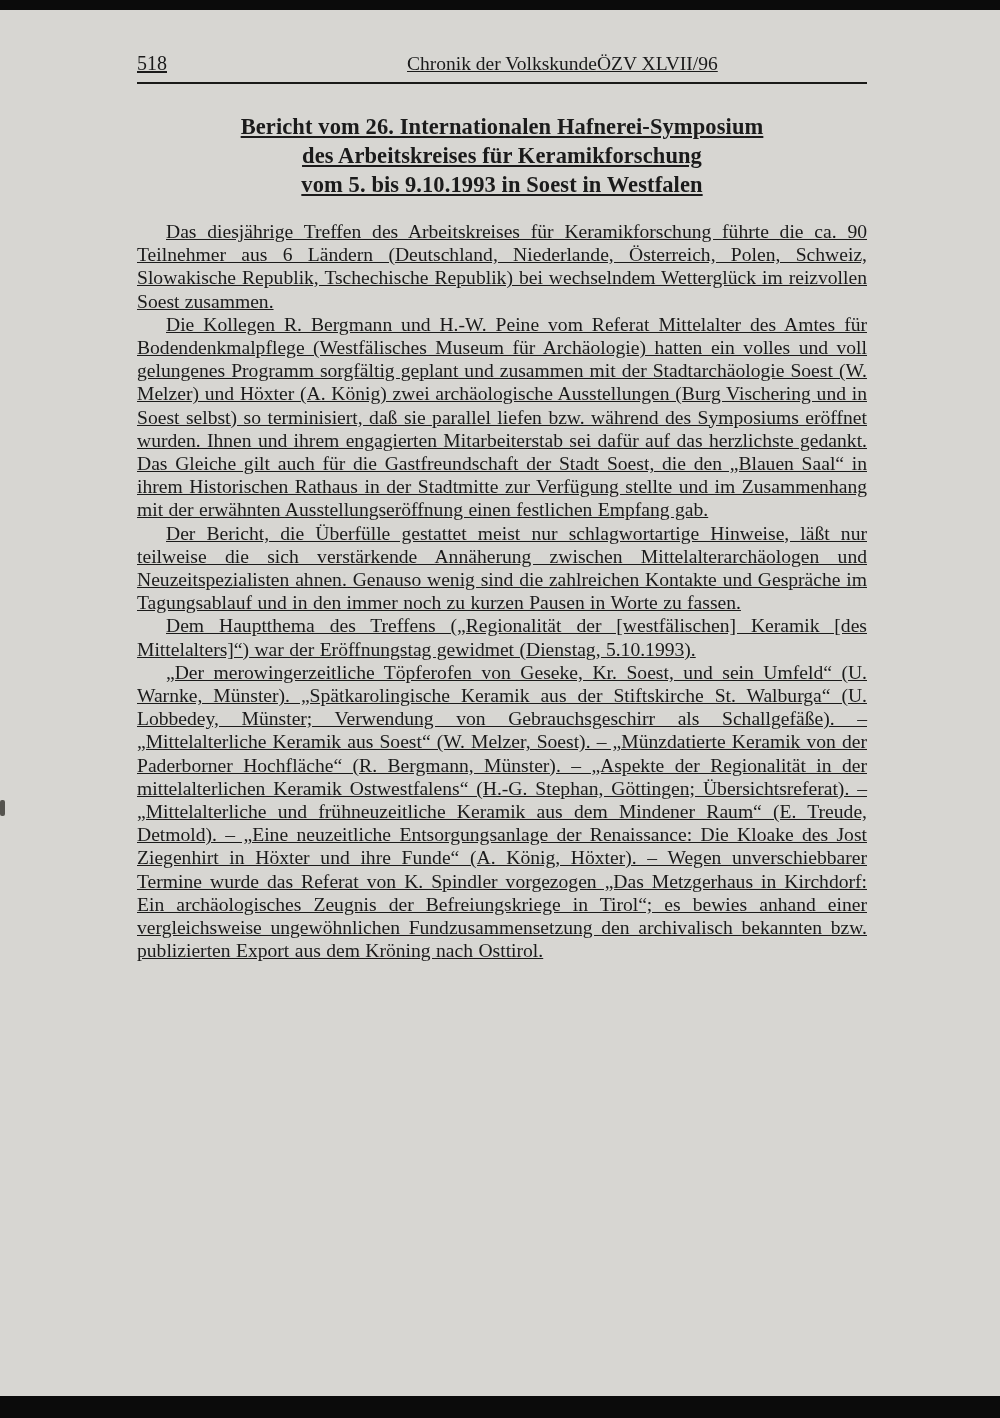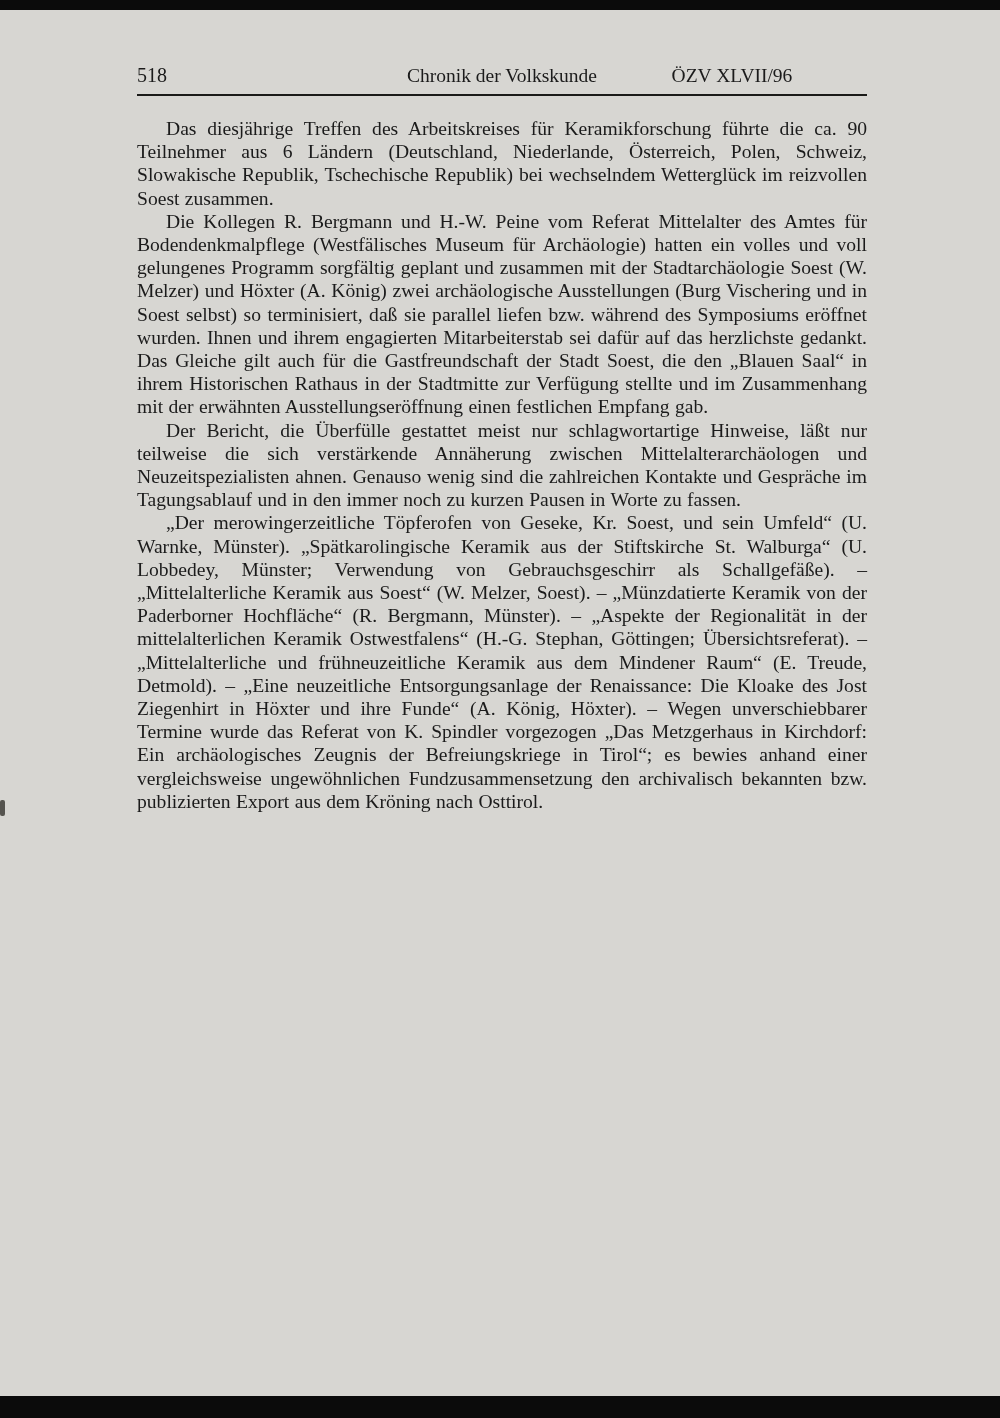--- a/index.html
+++ b/index.html
@@ -29,32 +29,33 @@
     left: 0;
     top: 800px;
     width: 5px;
     height: 16px;
     background: #55544f;
     border-radius: 2px;
   }
   .content {
     position: absolute;
     left: 137px;
-    top: 64px;
+    top: 52px;
     width: 730px;
+    text-decoration: underline;
   }
   .running-header {
     display: grid;
     grid-template-columns: 1fr auto 1fr;
     align-items: baseline;
     font-size: 19.5px;
   }
   .running-header .pg { text-align: left; font-size: 20px; }
   .running-header .rt { text-align: left; }
-  .running-header .jr { text-align: center; }
+  .running-header .jr { text-align: left; }
   .rule {
     border: 0;
     border-top: 2.5px solid #1a1a18;
     margin-top: 7px;
   }
   .title {
     margin-top: 28px;
     text-align: center;
     font-weight: bold;
     font-size: 22.5px;
@@ -82,23 +83,29 @@
   <div class="scan-speck"></div>
 
   <div class="content">
     <header class="running-header">
       <span class="pg">518</span>
       <span class="rt">Chronik der Volkskunde</span>
       <span class="jr">ÖZV XLVII/96</span>
     </header>
     <div class="rule"></div>
 
+    <div class="title">
+      <div>Bericht vom 26. Internationalen Hafnerei-Symposium</div>
+      <div>des Arbeitskreises für Keramikforschung</div>
+      <div>vom 5. bis 9.10.1993 in Soest in Westfalen</div>
+    </div>
 
     <article class="body">
       <p>Das diesjährige Treffen des Arbeitskreises für Keramikforschung führte die ca. 90 Teilnehmer aus 6 Ländern (Deutschland, Niederlande, Österreich, Polen, Schweiz, Slowakische Republik, Tschechische Republik) bei wechselndem Wetterglück im reizvollen Soest zusammen.</p>
       <p>Die Kollegen R. Bergmann und H.-W. Peine vom Referat Mittelalter des Amtes für Bodendenkmalpflege (Westfälisches Museum für Archäologie) hatten ein volles und voll gelungenes Programm sorgfältig geplant und zusammen mit der Stadtarchäologie Soest (W. Melzer) und Höxter (A. König) zwei archäologische Ausstellungen (Burg Vischering und in Soest selbst) so terminisiert, daß sie parallel liefen bzw. während des Symposiums eröffnet wurden. Ihnen und ihrem engagierten Mitarbeiterstab sei dafür auf das herzlichste gedankt. Das Gleiche gilt auch für die Gastfreundschaft der Stadt Soest, die den „Blauen Saal“ in ihrem Historischen Rathaus in der Stadtmitte zur Verfügung stellte und im Zusammenhang mit der erwähnten Ausstellungseröffnung einen festlichen Empfang gab.</p>
       <p>Der Bericht, die Überfülle gestattet meist nur schlagwortartige Hinweise, läßt nur teilweise die sich verstärkende Annäherung zwischen Mittelalterarchäologen und Neuzeitspezialisten ahnen. Genauso wenig sind die zahlreichen Kontakte und Gespräche im Tagungsablauf und in den immer noch zu kurzen Pausen in Worte zu fassen.</p>
+      <p>Dem Hauptthema des Treffens („Regionalität der [westfälischen] Keramik [des Mittelalters]“) war der Eröffnungstag gewidmet (Dienstag, 5.10.1993).</p>
       <p>„Der merowingerzeitliche Töpferofen von Geseke, Kr. Soest, und sein Umfeld“ (U. Warnke, Münster). „Spätkarolingische Keramik aus der Stiftskirche St. Walburga“ (U. Lobbedey, Münster; Verwendung von Gebrauchsgeschirr als Schallgefäße). – „Mittelalterliche Keramik aus Soest“ (W. Melzer, Soest). – „Münzdatierte Keramik von der Paderborner Hochfläche“ (R. Bergmann, Münster). – „Aspekte der Regionalität in der mittelalterlichen Keramik Ostwestfalens“ (H.-G. Stephan, Göttingen; Übersichtsreferat). – „Mittelalterliche und frühneuzeitliche Keramik aus dem Mindener Raum“ (E. Treude, Detmold). – „Eine neuzeitliche Entsorgungsanlage der Renaissance: Die Kloake des Jost Ziegenhirt in Höxter und ihre Funde“ (A. König, Höxter). – Wegen unverschiebbarer Termine wurde das Referat von K. Spindler vorgezogen „Das Metzgerhaus in Kirchdorf: Ein archäologisches Zeugnis der Befreiungskriege in Tirol“; es bewies anhand einer vergleichsweise ungewöhnlichen Fundzusammensetzung den archivalisch bekannten bzw. publizierten Export aus dem Kröning nach Osttirol.</p>
     </article>
   </div>
 
   <div class="scan-edge scan-edge-bottom"></div>
 </div>
 
 </body></html>

